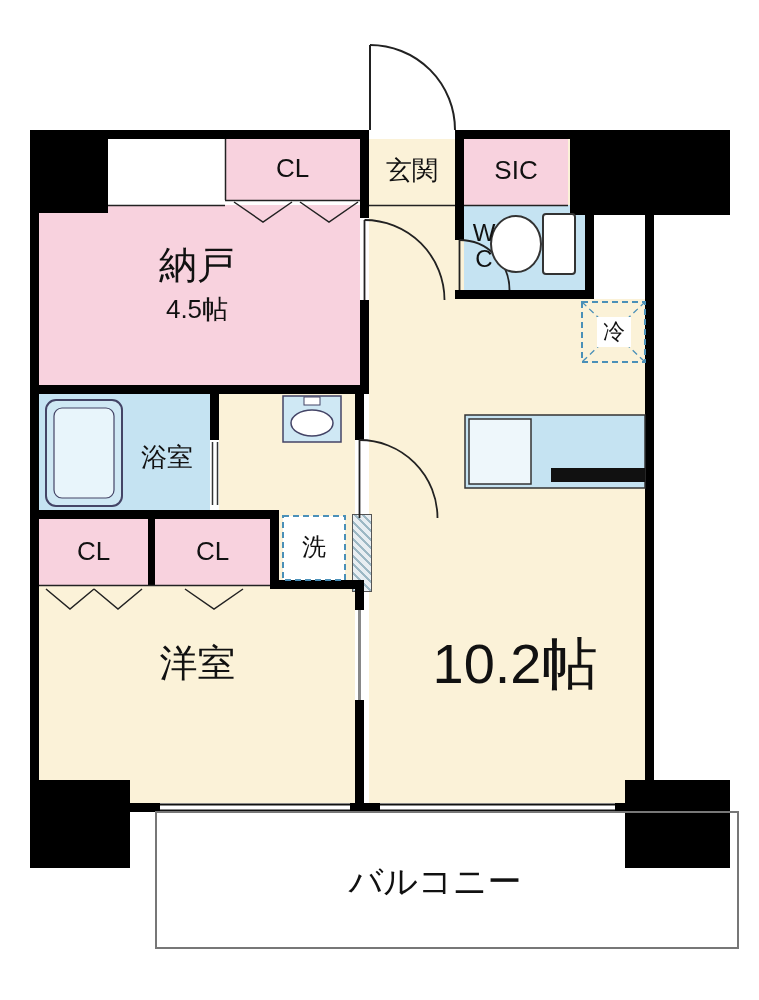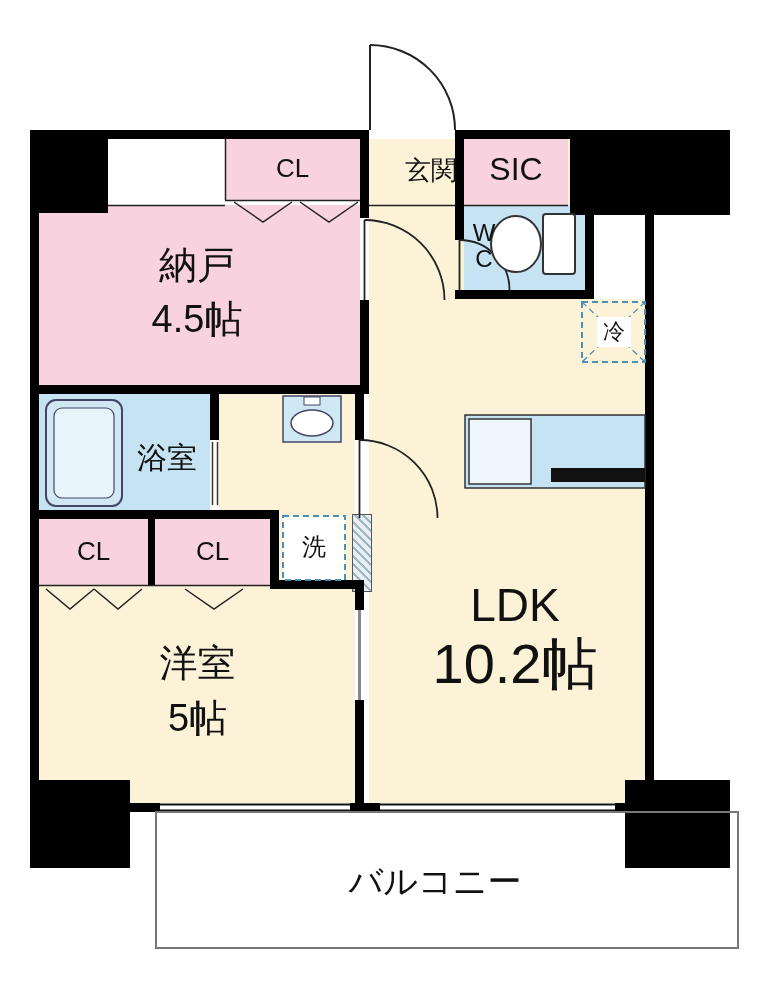--- a/index.html
+++ b/index.html
@@ -154,32 +154,30 @@
     <g stroke="#4a90b8" fill="none" stroke-dasharray="6 4">
       <rect x="582" y="302" width="63" height="60" stroke-width="2"></rect>
       <path d="M582,302 L645,362" stroke-width="1.3"></path>
       <path d="M645,302 L582,362" stroke-width="1.3"></path>
     </g>
 
     <rect x="283" y="516" width="62" height="64" fill="#fff" stroke="#4a90b8" stroke-width="2" stroke-dasharray="6 4"></rect>
   </svg>
 
   <div class="label" style="left:225px;top:139px;width:135px;height:58px;font-size:26px;">CL</div>
-  <div class="label" style="left:369px;top:139px;width:86px;height:62px;font-size:26px;margin-left:19px;">玄関</div>
-  <div class="label" style="left:464px;top:139px;width:104px;height:62px;font-size:32px;">SIC</div>
+  <div class="label" style="left:369px;top:139px;width:86px;height:62px;font-size:26px;">玄関</div>
+  <div class="label" style="left:464px;top:139px;width:104px;height:62px;font-size:26px;">SIC</div>
   <div class="label" style="left:57px;top:237px;width:280px;height:58px;font-size:38px;">納戸</div>
-  <div class="label" style="left:57px;top:293px;width:280px;height:54px;font-size:38px;">4.5帖</div>
+  <div class="label" style="left:57px;top:282px;width:280px;height:54px;font-size:26px;">4.5帖</div>
   <div class="label col" style="left:466px;top:213px;width:36px;height:66px;font-size:24px;">
     <span>W</span>
     <span>C</span>
   </div>
   <div class="label" style="left:597px;top:317px;width:34px;height:30px;font-size:22px;background:#fff;">冷</div>
-  <div class="label" style="left:126px;top:440px;width:82px;height:34px;font-size:30px;">浴室</div>
+  <div class="label" style="left:126px;top:440px;width:82px;height:34px;font-size:26px;">浴室</div>
   <div class="label" style="left:292px;top:531px;width:44px;height:32px;font-size:24px;">洗</div>
   <div class="label" style="left:39px;top:519px;width:109px;height:64px;font-size:26px;">CL</div>
   <div class="label" style="left:155px;top:519px;width:115px;height:64px;font-size:26px;">CL</div>
   <div class="label" style="left:60px;top:635px;width:275px;height:58px;font-size:38px;">洋室</div>
-  <div class="label" style="left:60px;top:692px;width:275px;height:54px;font-size:38px;">5帖</div>
-  <div class="label" style="left:390px;top:575px;width:250px;height:60px;font-size:46px;">LDK</div>
   <div class="label" style="left:390px;top:635px;width:250px;height:58px;font-size:56px;">10.2帖</div>
   <div class="label" style="left:300px;top:862px;width:270px;height:40px;font-size:34px;">バルコニー</div>
 
 </div>
 
 </body></html>

